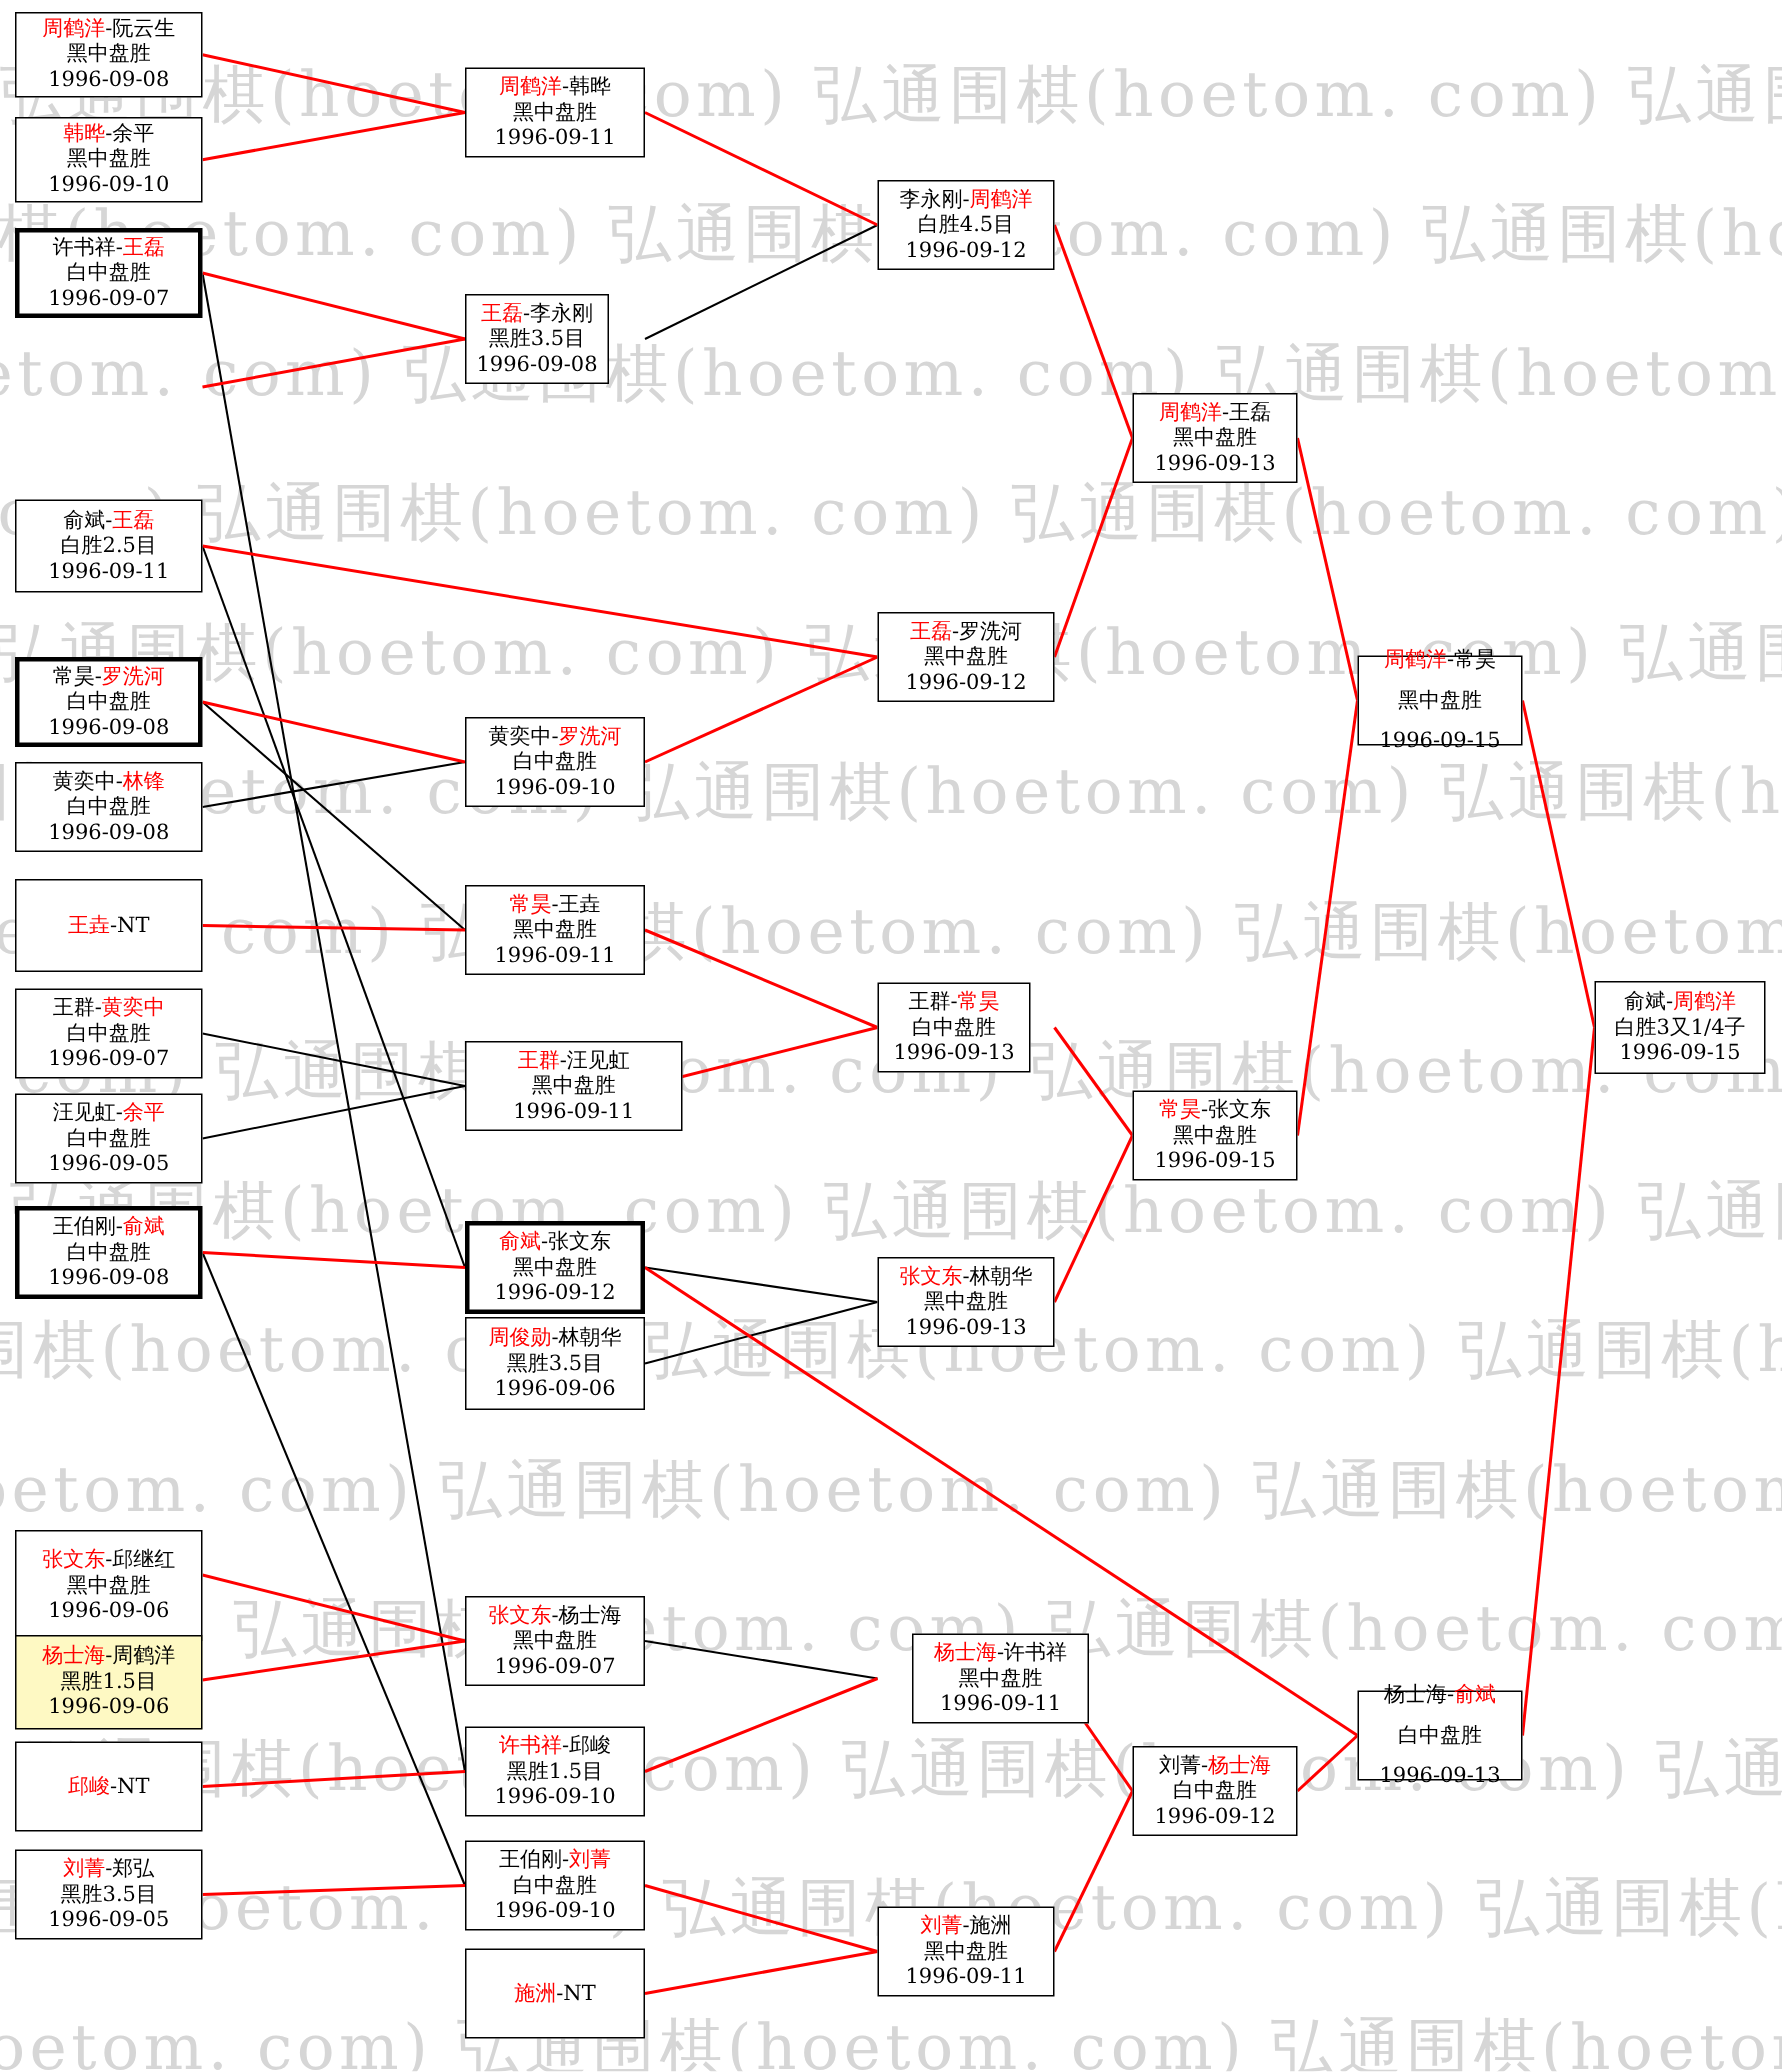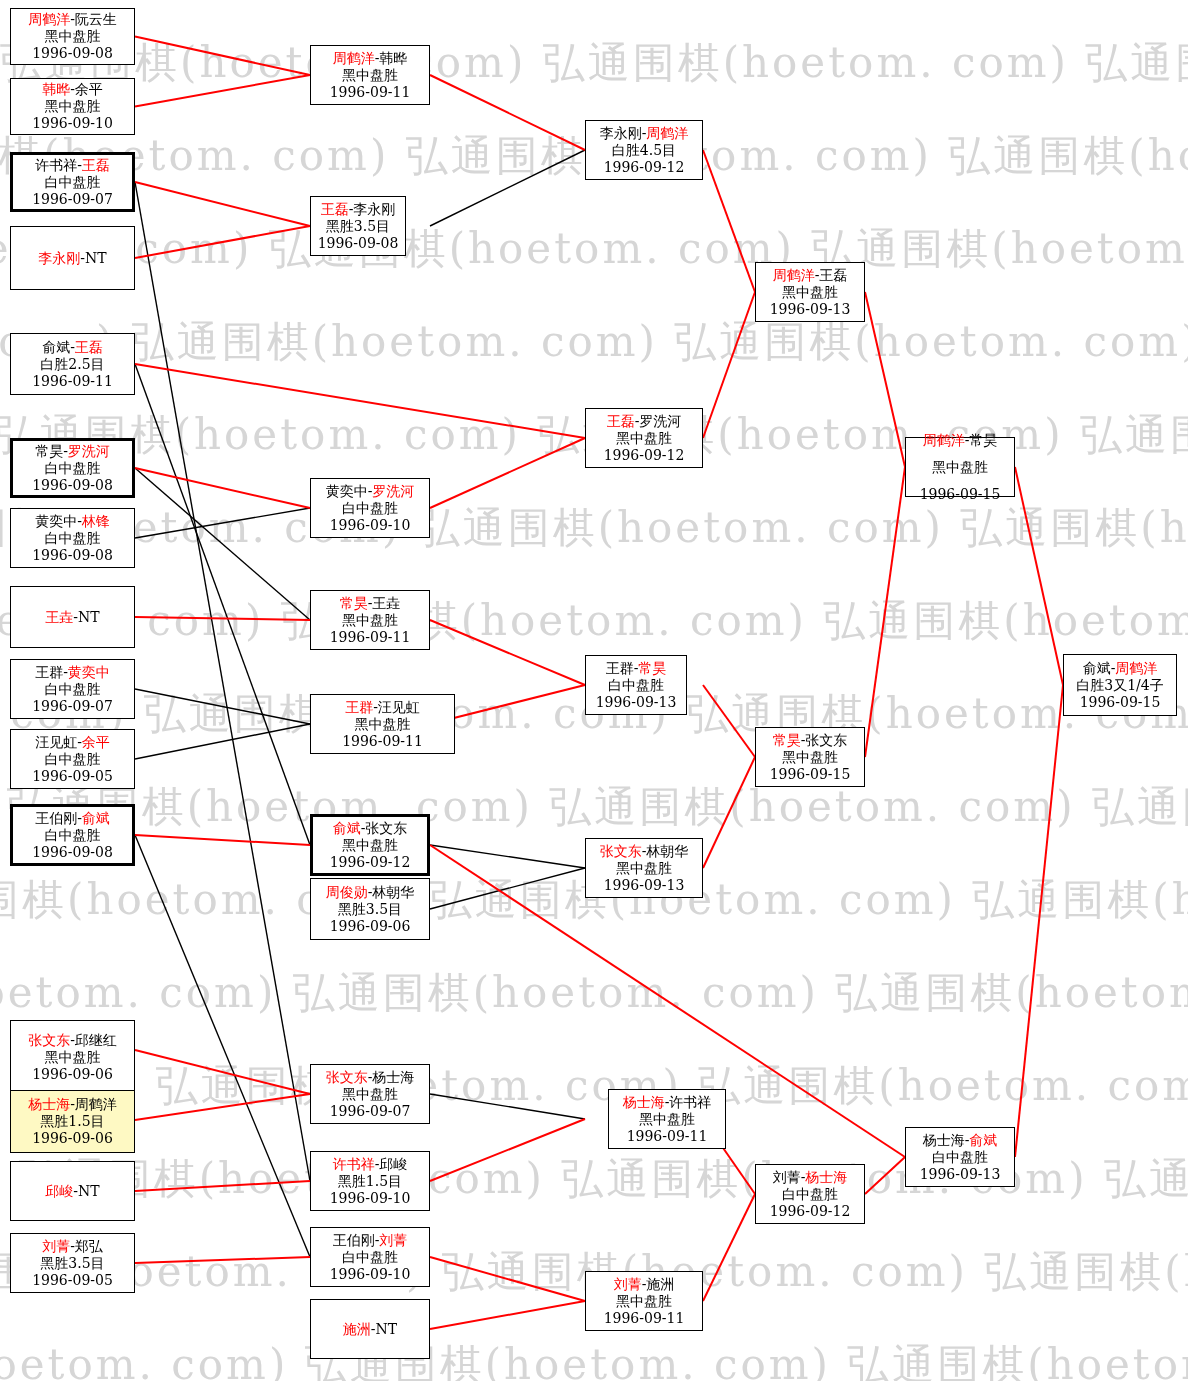--- a/index.html
+++ b/index.html
@@ -92,24 +92,20 @@
     <div class="match-box" style="left: 10px; top: 78px; width: 125px; height: 57px; background: rgb(255, 255, 255);">
     <div class="row name"><span class="pname p1" style="color: rgb(255, 0, 0);">韩晔</span><span class="sep">-</span><span class="pname p2" style="color: rgb(0, 0, 0);">余平</span></div>
     <div class="row result">黑中盘胜</div>
     <div class="row date">1996-09-10</div>
   </div>
     <div class="match-box bold" style="left: 10px; top: 152px; width: 125px; height: 60px; background: rgb(255, 255, 255);">
     <div class="row name"><span class="pname p1" style="color: rgb(0, 0, 0);">许书祥</span><span class="sep">-</span><span class="pname p2" style="color: rgb(255, 0, 0);">王磊</span></div>
     <div class="row result">白中盘胜</div>
     <div class="row date">1996-09-07</div>
   </div>
-    <div class="match-box" style="left: 10px; top: 226px; width: 125px; height: 64px; background: rgb(255, 255, 255);">
-    <div class="row name"><span class="pname p1" style="color: rgb(255, 0, 0);">李永刚</span><span class="sep">-</span><span class="pname p2" style="color: rgb(0, 0, 0);">NT</span></div>
-
-  </div>
     <div class="match-box" style="left: 10px; top: 333px; width: 125px; height: 62px; background: rgb(255, 255, 255);">
     <div class="row name"><span class="pname p1" style="color: rgb(0, 0, 0);">俞斌</span><span class="sep">-</span><span class="pname p2" style="color: rgb(255, 0, 0);">王磊</span></div>
     <div class="row result">白胜2.5目</div>
     <div class="row date">1996-09-11</div>
   </div>
     <div class="match-box bold" style="left: 10px; top: 438px; width: 125px; height: 60px; background: rgb(255, 255, 255);">
     <div class="row name"><span class="pname p1" style="color: rgb(0, 0, 0);">常昊</span><span class="sep">-</span><span class="pname p2" style="color: rgb(255, 0, 0);">罗洗河</span></div>
     <div class="row result">白中盘胜</div>
     <div class="row date">1996-09-08</div>
   </div>
@@ -253,21 +249,21 @@
     <div class="match-box" style="left: 755px; top: 1164px; width: 110px; height: 60px; background: rgb(255, 255, 255);">
     <div class="row name"><span class="pname p1" style="color: rgb(0, 0, 0);">刘菁</span><span class="sep">-</span><span class="pname p2" style="color: rgb(255, 0, 0);">杨士海</span></div>
     <div class="row result">白中盘胜</div>
     <div class="row date">1996-09-12</div>
   </div>
     <div class="match-box" style="left: 905px; top: 437px; width: 110px; height: 60px; background: rgb(255, 255, 255); gap: 10px;">
     <div class="row name"><span class="pname p1" style="color: rgb(255, 0, 0);">周鹤洋</span><span class="sep">-</span><span class="pname p2" style="color: rgb(0, 0, 0);">常昊</span></div>
     <div class="row result">黑中盘胜</div>
     <div class="row date">1996-09-15</div>
   </div>
-    <div class="match-box" style="left: 905px; top: 1127px; width: 110px; height: 60px; background: rgb(255, 255, 255);">
+    <div class="match-box" style="left: 905px; top: 1127px; width: 110px; height: 60px; background: rgb(255, 255, 255); gap: 10px;">
     <div class="row name"><span class="pname p1" style="color: rgb(0, 0, 0);">杨士海</span><span class="sep">-</span><span class="pname p2" style="color: rgb(255, 0, 0);">俞斌</span></div>
     <div class="row result">白中盘胜</div>
     <div class="row date">1996-09-13</div>
   </div>
     <div class="match-box" style="left: 1063px; top: 654px; width: 114px; height: 62px; background: rgb(255, 255, 255);">
     <div class="row name"><span class="pname p1" style="color: rgb(0, 0, 0);">俞斌</span><span class="sep">-</span><span class="pname p2" style="color: rgb(255, 0, 0);">周鹤洋</span></div>
     <div class="row result">白胜3又1/4子</div>
     <div class="row date">1996-09-15</div>
   </div>
   </div>

